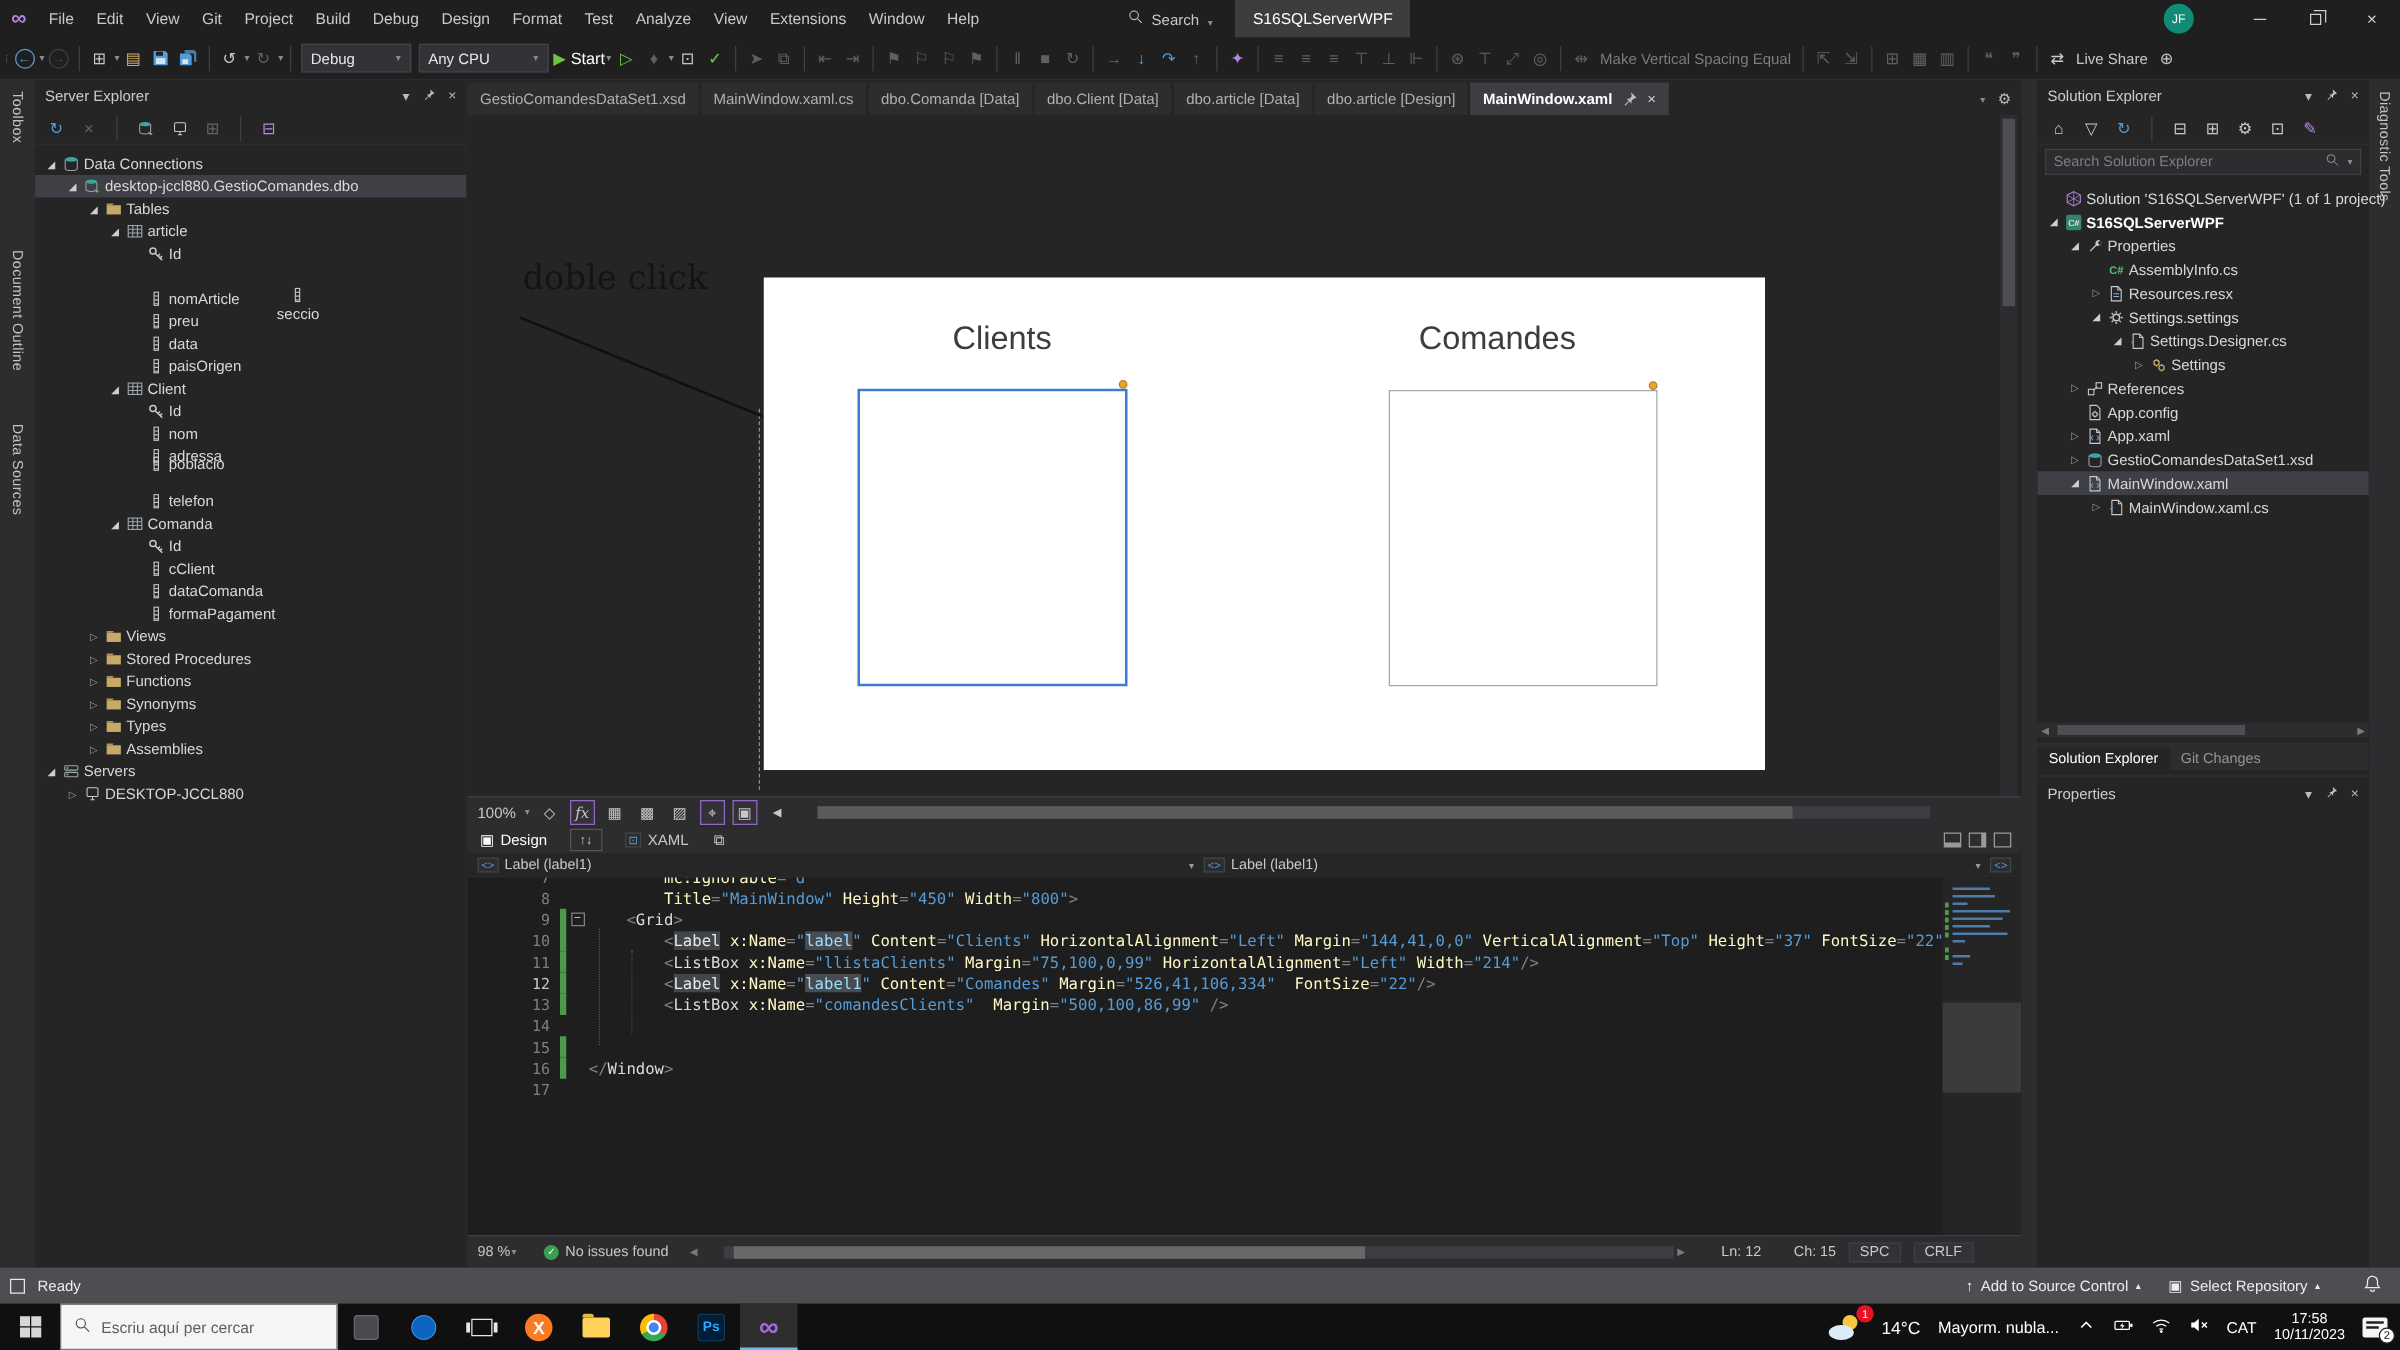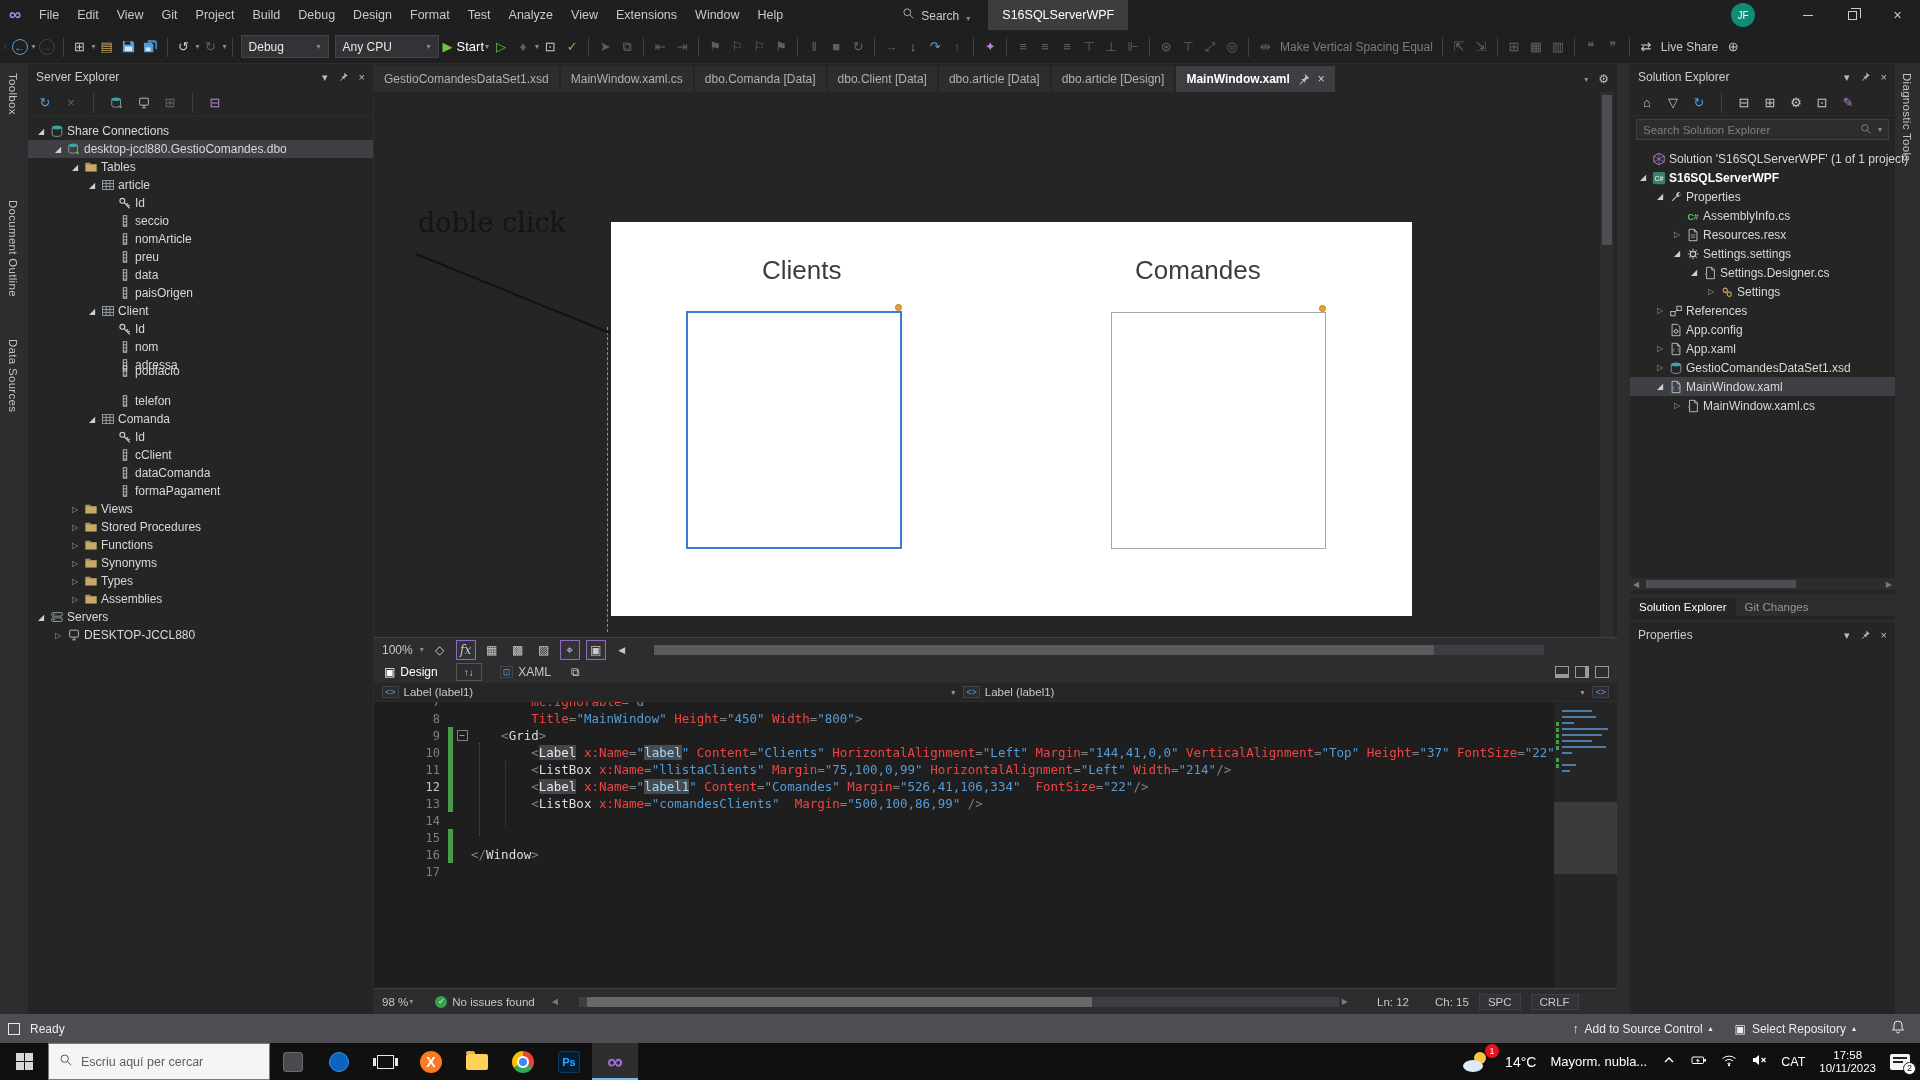--- a/index.html
+++ b/index.html
@@ -107,21 +107,21 @@
   
   #code { left:0; top:638px; width:1243px; height:286px; background:#1e1e1e; overflow:hidden; font-family:"DejaVu Sans Mono", monospace; font-size:12.5px; position:absolute; }
   .crow { height:17px; display:flex; align-items:center; white-space:pre; }
   .lnum { width:74px; text-align:right; padding-right:8px; color:#7f7f7f; flex:none; font-size:12px; }
   .lnum.cur { color:#c8c8c8; }
   .chg { width:5px; height:17px; flex:none; }
   .chg.on { background:#4b9a49; }
   .foldcol { width:18px; flex:none; display:flex; justify-content:center; }
   .foldbox { width:11px; height:11px; border:1px solid #808080; color:#c8c8c8; font-size:9px; line-height:9px; text-align:center; }
   .ctext { flex:1; overflow:hidden; }
-  .c-p { color:#808080; } .c-e { color:#dcdcdc; } .c-a { color:#ef4444; } .c-v { color:#569cd6; }
+  .c-p { color:#808080; } .c-e { color:#dcdcdc; } .c-a { color:#fef9c3; } .c-v { color:#569cd6; }
   .c-vh { color:#9cdcfe; background:#474c52; } .c-eh { color:#e8e8e8; background:#42464b; }
   #fold-guide { position:absolute; left:105px; top:41px; height:93px; border-left:1px dotted #555; }
   #indent-guide { position:absolute; left:131px; top:58px; height:68px; border-left:1px dotted #404040; }
   #minimap { position:absolute; left:1180px; top:0; width:63px; height:286px; background:#252526; }
   .mm-line { position:absolute; left:8px; height:2px; background:#4f7ca6; }
   .mm-chg { position:absolute; left:2px; width:3px; height:4px; background:#4b9a49; }
   #mm-view { position:absolute; left:0; top:100px; width:63px; height:72px; background:rgba(140,140,140,.22); }
 
   
   #estatus { left:0; top:924px; width:1243px; height:26px; background:#2d2d30; border-top:1px solid #3f3f46; display:flex; align-items:center; padding:0 8px; color:#c8c8c8; font-size:11.5px; }
@@ -380,21 +380,21 @@
     </div>
     <div id="se-tree" class="tree">
         <div class="trow" style="top: 6px; padding-left: 6px;">
           <span class="exp">◢</span>
           <span class="ticon">
             <svg viewBox="0 0 16 16">
               <ellipse cx="8" cy="4" rx="5.5" ry="2.2" fill="#3ba6a0"></ellipse>
               <path d="M2.5 4v8c0 1.2 2.5 2.2 5.5 2.2s5.5-1 5.5-2.2V4" fill="none" stroke="#9aa0a6"></path>
             </svg>
           </span>
-          <span class="tlabel">Share Connections</span>
+          <span class="tlabel">Data Connections</span>
         </div>
         <div class="trow sel" style="top: 24px; padding-left: 23px;">
           <span class="exp">◢</span>
           <span class="ticon">
             <svg viewBox="0 0 16 16">
               <ellipse cx="7" cy="3.8" rx="5" ry="2" fill="#3ba6a0"></ellipse>
               <path d="M2 3.8v7c0 1.1 2.2 2 5 2s5-.9 5-2v-7" fill="none" stroke="#9aa0a6"></path>
               <path d="M9.5 10.5l4.5 2-2 1.5z" fill="#6cc644"></path>
             </svg>
           </span>
@@ -423,21 +423,21 @@
         <div class="trow" style="top: 78px; padding-left: 74px;">
           <span class="exp"></span>
           <span class="ticon">
             <svg viewBox="0 0 16 16">
               <circle cx="5" cy="5.5" r="2.8" fill="none" stroke="#c9c9c9" stroke-width="1.4"></circle>
               <path d="M7.2 7.7L13.5 14M11.5 12l1.8-1.8M9.6 10.1l1.8-1.8" stroke="#c9c9c9" stroke-width="1.4" fill="none"></path>
             </svg>
           </span>
           <span class="tlabel">Id</span>
         </div>
-        <div class="trow" style="top: 96px; padding-left: 74px;">
+        <div class="trow" style="top: 112px; padding-left: 74px; flex-direction: column;">
           <span class="exp"></span>
           <span class="ticon">
             <svg viewBox="0 0 16 16">
               <rect x="6" y="2" width="4" height="12" fill="none" stroke="#c9c9c9"></rect>
               <path d="M6 5.5h4M6 9h4M6 12.5h4" stroke="#c9c9c9"></path>
             </svg>
           </span>
           <span class="tlabel">seccio</span>
         </div>
         <div class="trow" style="top: 114px; padding-left: 74px;">

